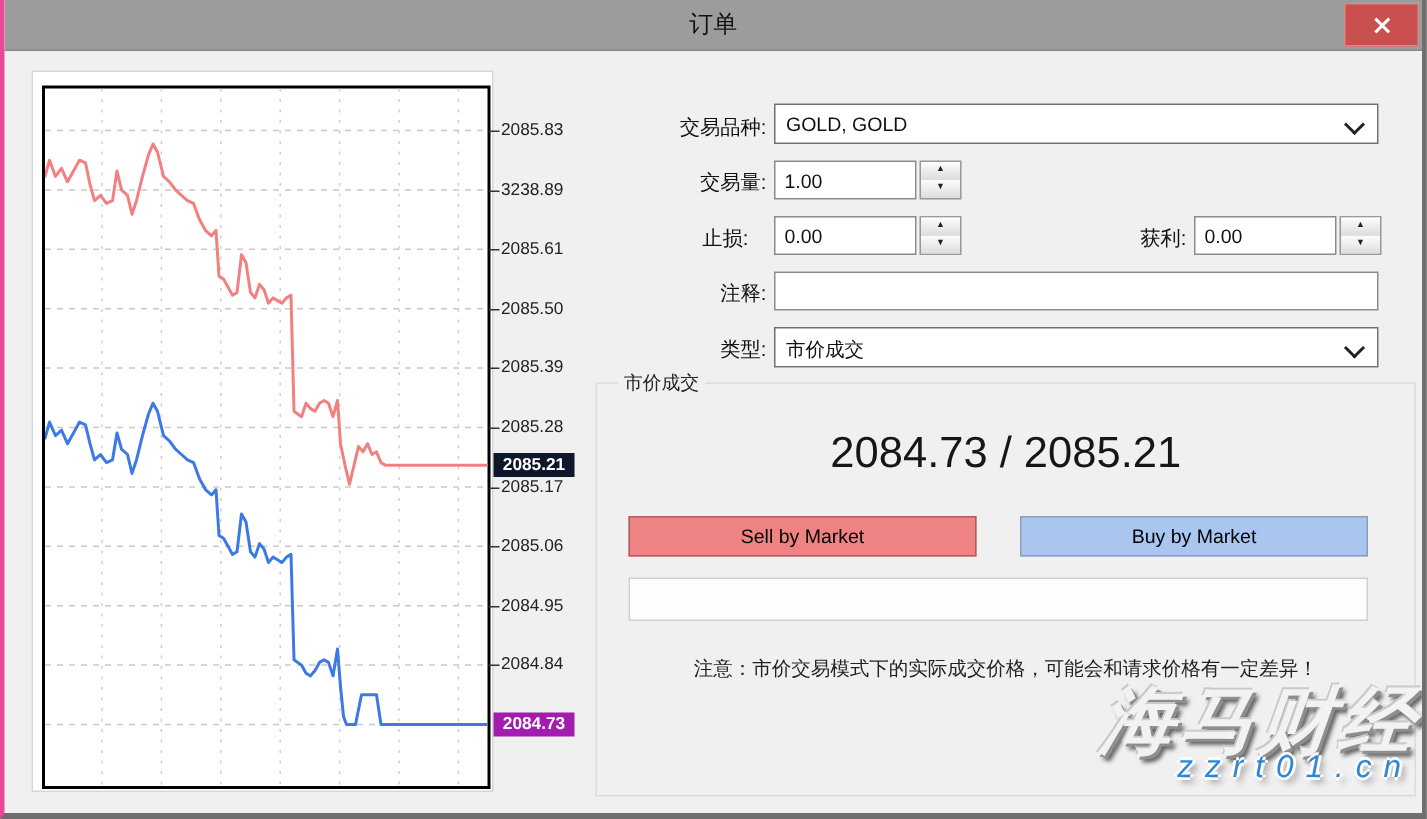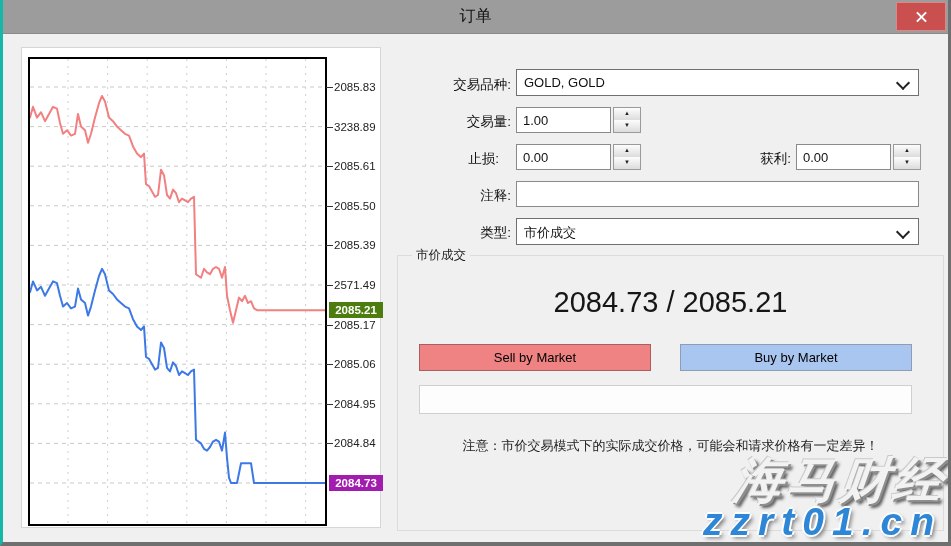--- a/index.html
+++ b/index.html
@@ -1,27 +1,27 @@
 <!DOCTYPE html>
 <html><head>
 <meta charset="utf-8">
 <style>
   html,body{margin:0;padding:0;background:#4a4a4a;font-family:"Liberation Sans",sans-serif;}
   .window{position:relative;width:951px;height:546px;background:#f0f0f0;overflow:hidden;
-          border-left:3px solid #14b8a6;border-right:3px solid #6f6f6f;border-bottom:4px solid #6f6f6f;
+          border-left:3px solid #ec4899;border-right:3px solid #6f6f6f;border-bottom:4px solid #6f6f6f;
           box-sizing:border-box;}
   
   .titlebar{position:absolute;left:0;top:0;width:100%;height:33px;background:#9c9c9c;border-bottom:1px solid #8a8a8a;}
   .title{position:absolute;left:0;right:0;top:6px;text-align:center;font-size:16px;color:#111;}
   .close-btn{position:absolute;right:2px;top:2px;width:48px;height:27px;background:#c9504e;border:1px solid #d98886;cursor:pointer;}
   .x-icon{position:absolute;left:50%;top:50%;width:13px;height:13px;transform:translate(-50%,-50%);}
   .x-icon::before,.x-icon::after{content:"";position:absolute;left:6px;top:0;width:2px;height:13px;background:#fff;}
   .x-icon::before{transform:rotate(45deg);} .x-icon::after{transform:rotate(-45deg);}
   
-  .chart-panel{position:absolute;left:18px;top:47px;width:360px;height:481px;background:#fff;border:1px solid #d6d6d6;box-sizing:border-box;}
+  .chart-panel{position:absolute;left:18px;top:47px;width:308px;height:481px;background:#fff;border:1px solid #d6d6d6;box-sizing:border-box;}
   .chart-frame{position:absolute;left:6px;top:9px;width:299px;height:469px;border:2px solid #000;box-sizing:border-box;background:#fff;}
   .chart-frame svg{display:block;}
   .axis-label{position:absolute;left:312px;width:52px;font-size:11.5px;color:#222;line-height:12px;}
   .tick-mark{position:absolute;left:304px;width:7px;height:1px;background:#333;}
   .price-badge{position:absolute;left:307px;width:54px;height:16px;color:#fff;font-size:11.5px;font-weight:bold;text-align:center;line-height:16px;}
   
   .flabel{position:absolute;font-size:13.5px;color:#111;text-align:right;width:110px;}
   .combo{position:absolute;height:27px;background:#fff;border:1px solid #707070;box-sizing:border-box;cursor:pointer;}
   .combo-text{position:absolute;left:7px;top:5px;font-size:13px;color:#111;}
   .chevron-icon{position:absolute;right:10px;top:8px;width:8px;height:8px;border-right:2px solid #222;border-bottom:2px solid #222;transform:rotate(45deg);}
@@ -37,21 +37,21 @@
   .group-legend{position:absolute;left:14px;top:-9px;background:#f0f0f0;padding:0 4px;font-size:12.5px;color:#222;}
   .quote{position:absolute;left:0;width:100%;top:30px;text-align:center;font-size:29px;color:#161616;}
   .trade-btn{position:absolute;top:88px;width:232px;height:27px;font-size:13px;color:#000;text-align:center;line-height:25px;box-sizing:border-box;cursor:pointer;}
   .sell-btn{left:21px;border:1px solid #a95f5f;}
   .buy-btn{left:282px;border:1px solid #8e9cb5;}
   .progress-box{position:absolute;left:21px;top:129px;width:493px;height:29px;background:#fdfdfd;border:1px solid #cfcfcf;box-sizing:border-box;}
   .note{position:absolute;left:0;width:100%;top:181px;text-align:center;font-size:13px;color:#222;}
   
   .wm-brand{position:absolute;right:2px;top:448px;font-size:49px;font-weight:bold;font-style:italic;color:#f2f2f2;letter-spacing:4px;
             text-shadow:-1px -1px 0 #c9c9c9,2px 2px 0 #8e8e8e,4px 4px 3px #5f5f5f;transform:skewX(-6deg);z-index:50;}
-  .wm-site{position:absolute;right:6px;top:500px;font-size:39px;font-weight:bold;font-style:italic;color:#2e86d6;letter-spacing:8px;
+  .wm-site{position:absolute;right:6px;top:500px;font-size:21px;font-weight:normal;font-style:italic;color:#2e86d6;letter-spacing:8px;
            text-shadow:-2px 0 #fff,2px 0 #fff,0 -2px #fff,0 2px #fff,3px 3px 4px #777;z-index:50;}
 </style>
 </head>
 <body>
 
 <div class="window">
 
   <div class="titlebar">
     <span class="title">订单</span>
     <div class="close-btn">
@@ -88,31 +88,31 @@
         <div class="axis-label" style="top: 33.008px;">2085.83</div>
         <div class="tick-mark" style="top: 39.008px;"></div>
         <div class="axis-label" style="top: 72.608px;">3238.89</div>
         <div class="tick-mark" style="top: 78.608px;"></div>
         <div class="axis-label" style="top: 112.208px;">2085.61</div>
         <div class="tick-mark" style="top: 118.208px;"></div>
         <div class="axis-label" style="top: 151.808px;">2085.50</div>
         <div class="tick-mark" style="top: 157.808px;"></div>
         <div class="axis-label" style="top: 191.408px;">2085.39</div>
         <div class="tick-mark" style="top: 197.408px;"></div>
-        <div class="axis-label" style="top: 231.008px;">2571.49</div>
+        <div class="axis-label" style="top: 231.008px;">2085.28</div>
         <div class="tick-mark" style="top: 237.008px;"></div>
         <div class="axis-label" style="top: 270.608px;">2085.17</div>
         <div class="tick-mark" style="top: 276.608px;"></div>
         <div class="axis-label" style="top: 310.208px;">2085.06</div>
         <div class="tick-mark" style="top: 316.208px;"></div>
         <div class="axis-label" style="top: 349.808px;">2084.95</div>
         <div class="tick-mark" style="top: 355.808px;"></div>
         <div class="axis-label" style="top: 389.408px;">2084.84</div>
         <div class="tick-mark" style="top: 395.408px;"></div>
-        <div class="price-badge" style="top: 254.208px; background: #4d7c0f;">2085.21</div>
+        <div class="price-badge" style="top: 254.208px; background: #0f172a;">2085.21</div>
         <div class="price-badge" style="top: 427.008px; background: #a21caf;">2084.73</div>
       </div>
   </div>
 
   <label class="flabel" style="left:398px;top:76px;">交易品种:</label>
   <div class="combo" style="left:513px;top:69px;width:403px;">
     <span class="combo-text">GOLD, GOLD</span>
     <span class="chevron-icon"></span>
   </div>
 

